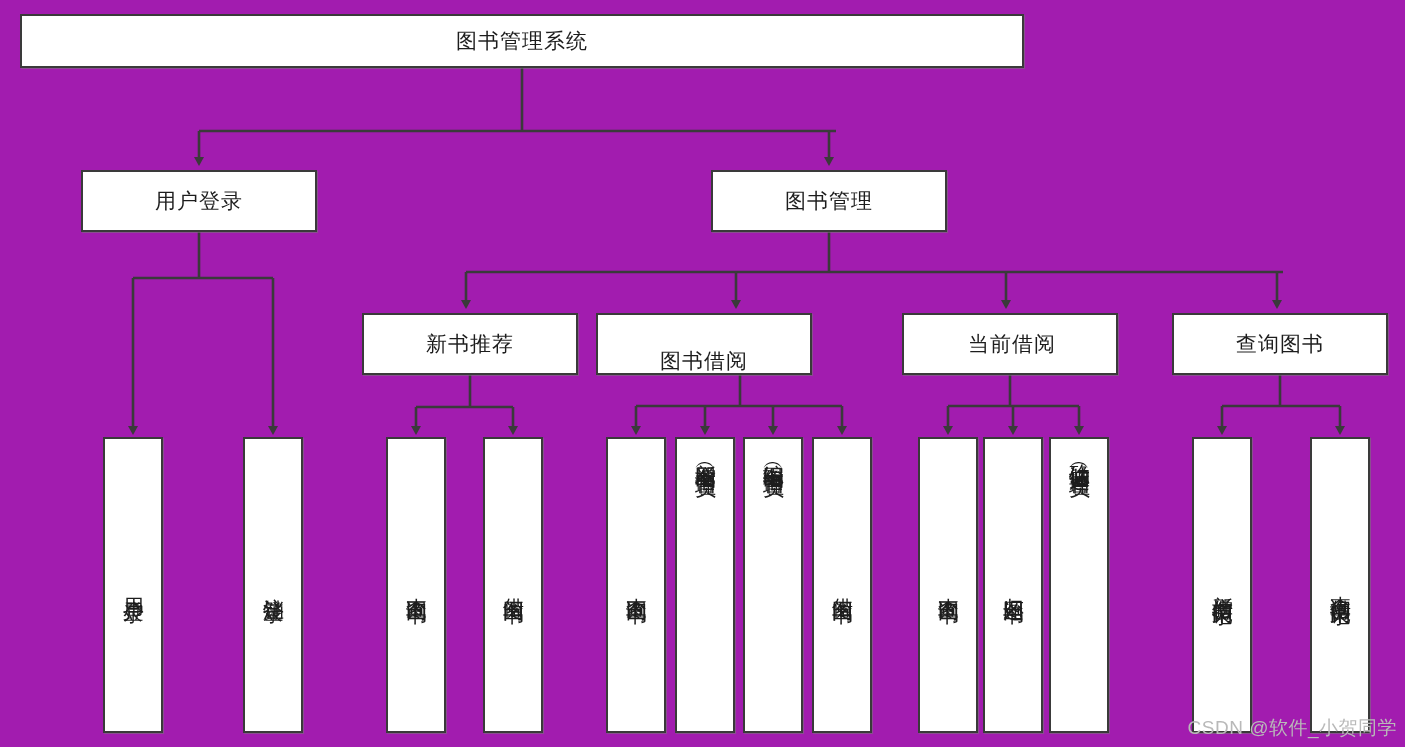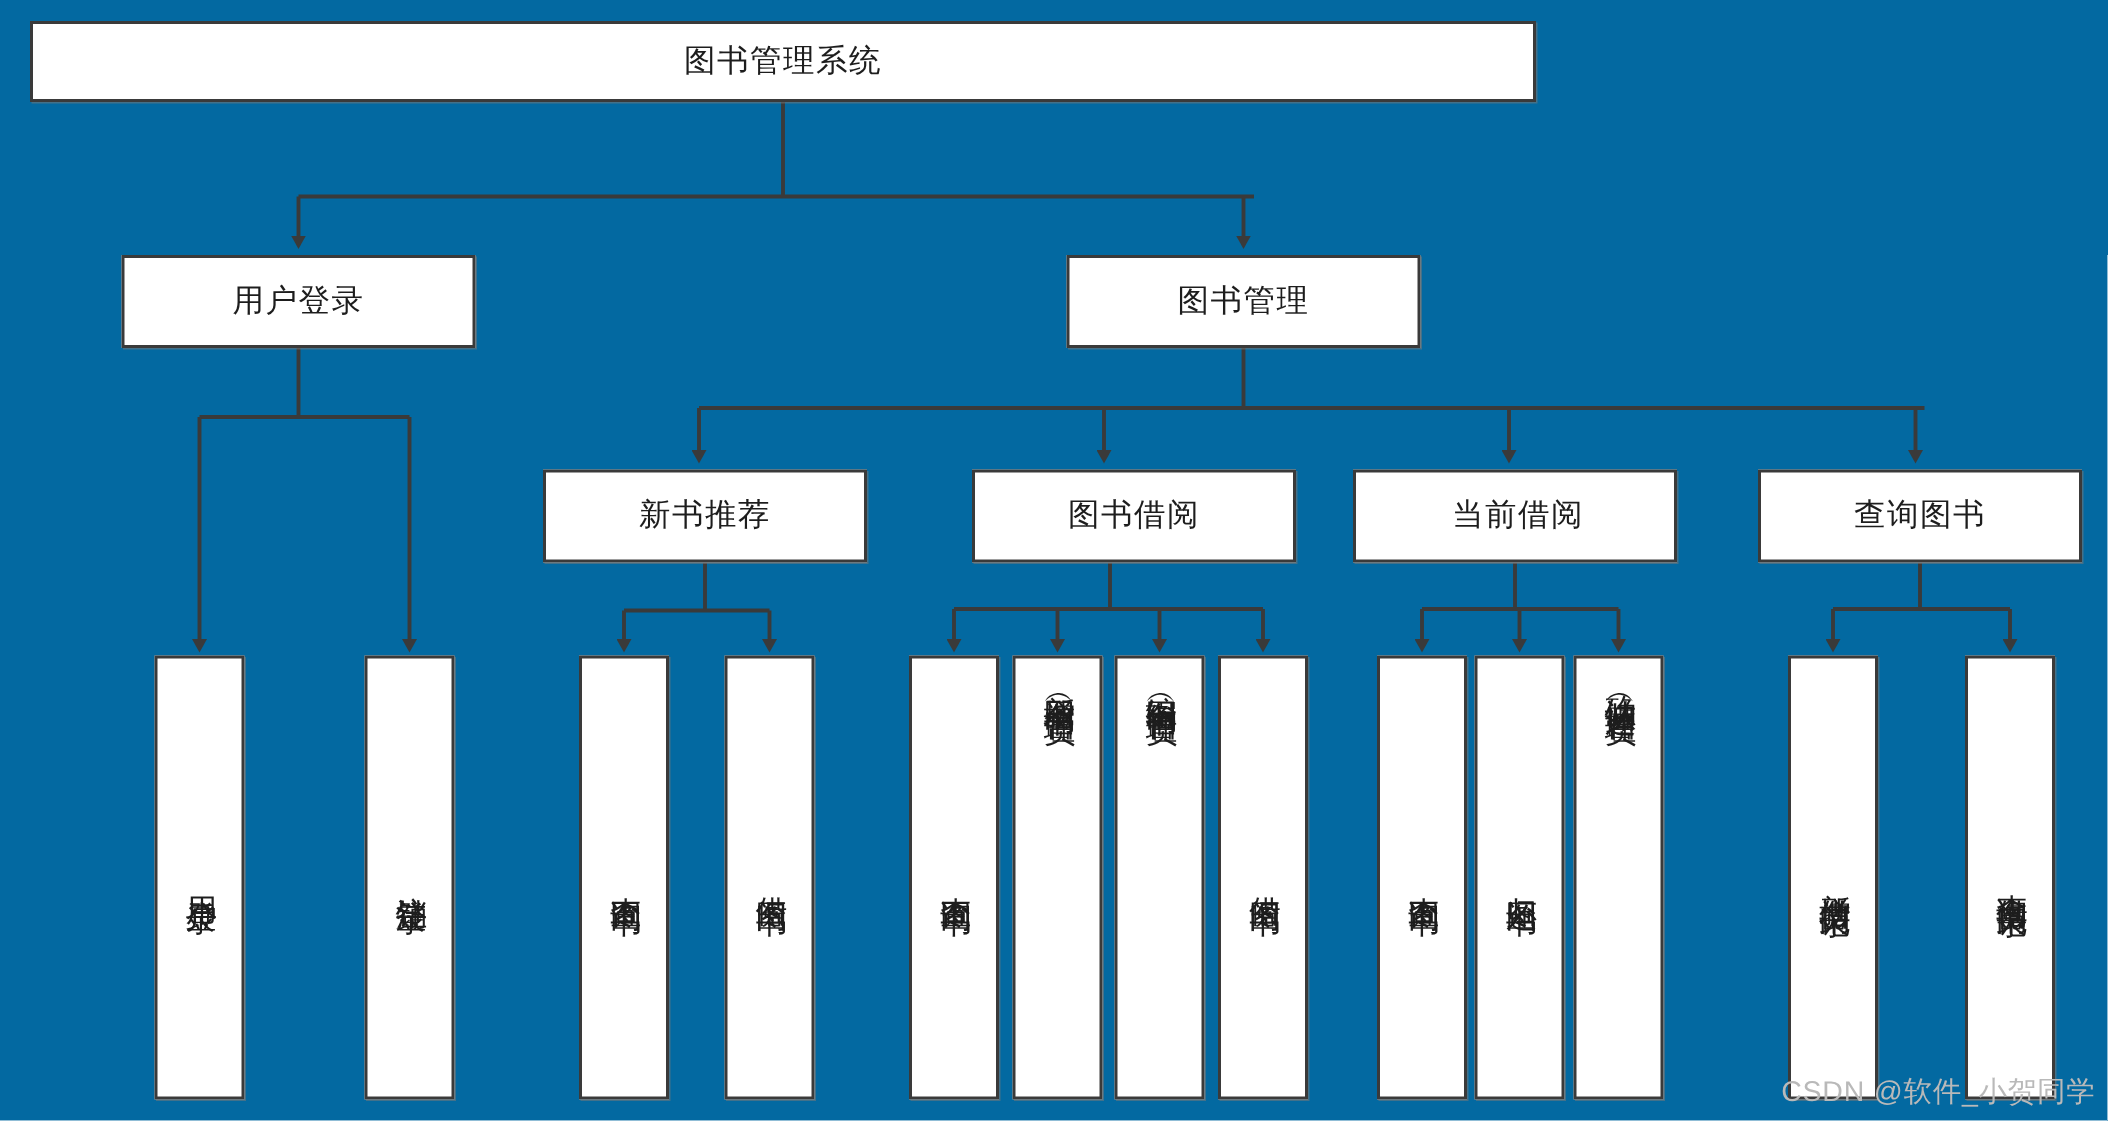--- a/index.html
+++ b/index.html
@@ -7,21 +7,21 @@
     padding: 0;
     background: #ffffff;
   }
   body {
     font-family: "Liberation Sans", "DejaVu Sans", sans-serif;
   }
   #canvas {
     position: relative;
     width: 1405px;
     height: 747px;
-    background: #0369a1;
+    background: #a21caf;
     overflow: hidden;
   }
   svg.wires {
     position: absolute;
     left: 0;
     top: 0;
     width: 1405px;
     height: 747px;
     pointer-events: none;
   }
@@ -132,21 +132,21 @@
   <div class="node horiz" style="left:81px; top:170px; width:236px; height:62px;">
     <span>用户登录</span>
   </div>
   <div class="node horiz" style="left:711px; top:170px; width:236px; height:62px;">
     <span>图书管理</span>
   </div>
 
   <div class="node horiz" style="left:362px; top:313px; width:216px; height:62px;">
     <span>新书推荐</span>
   </div>
-  <div class="node horiz" style="left:648px; top:313px; width:216px; height:62px;">
+  <div class="node horiz" style="left:596px; top:313px; width:216px; height:62px;align-items:flex-end;">
     <span>图书借阅</span>
   </div>
   <div class="node horiz" style="left:902px; top:313px; width:216px; height:62px;padding-left:10px;">
     <span>当前借阅</span>
   </div>
   <div class="node horiz" style="left:1172px; top:313px; width:216px; height:62px;">
     <span>查询图书</span>
   </div>
 
   <div class="node leaf centerv" style="left:103px; top:437px; width:60px; height:296px;">

